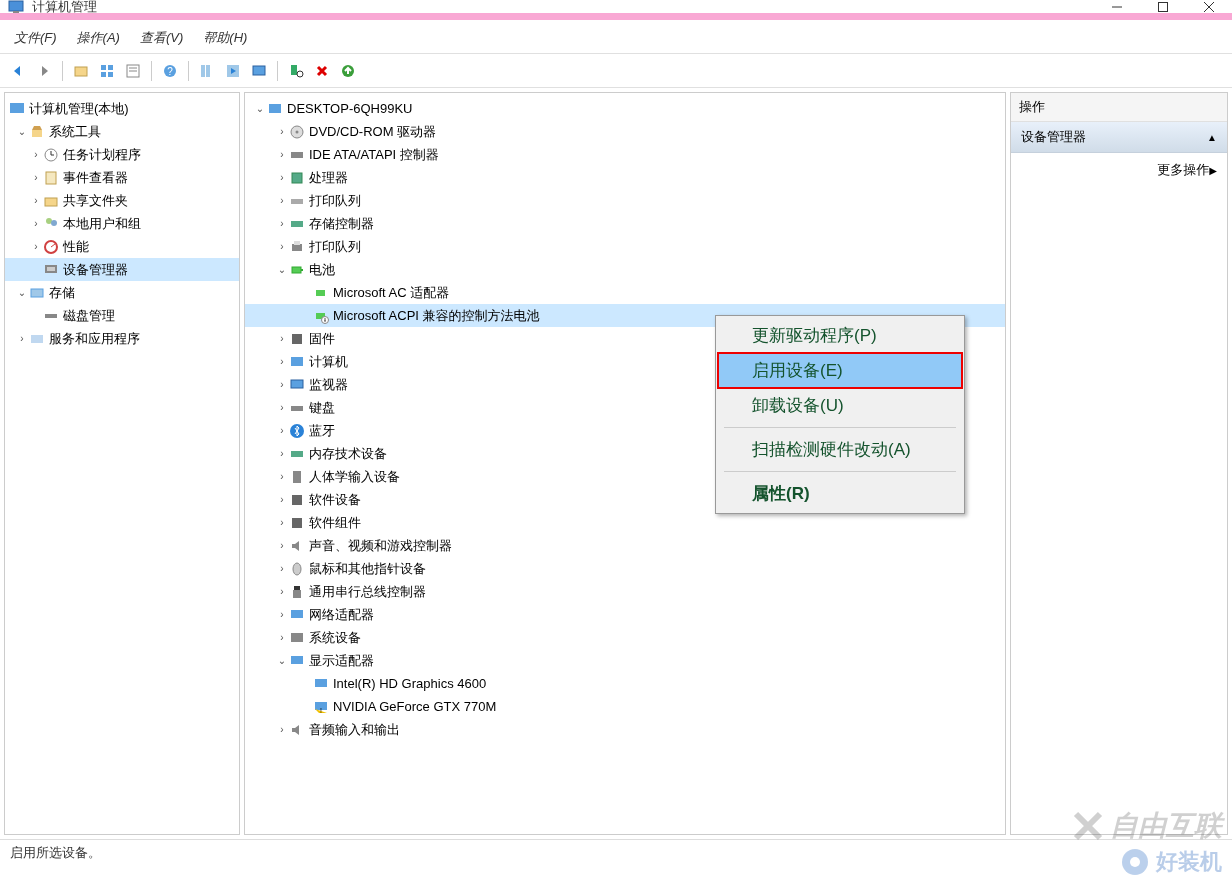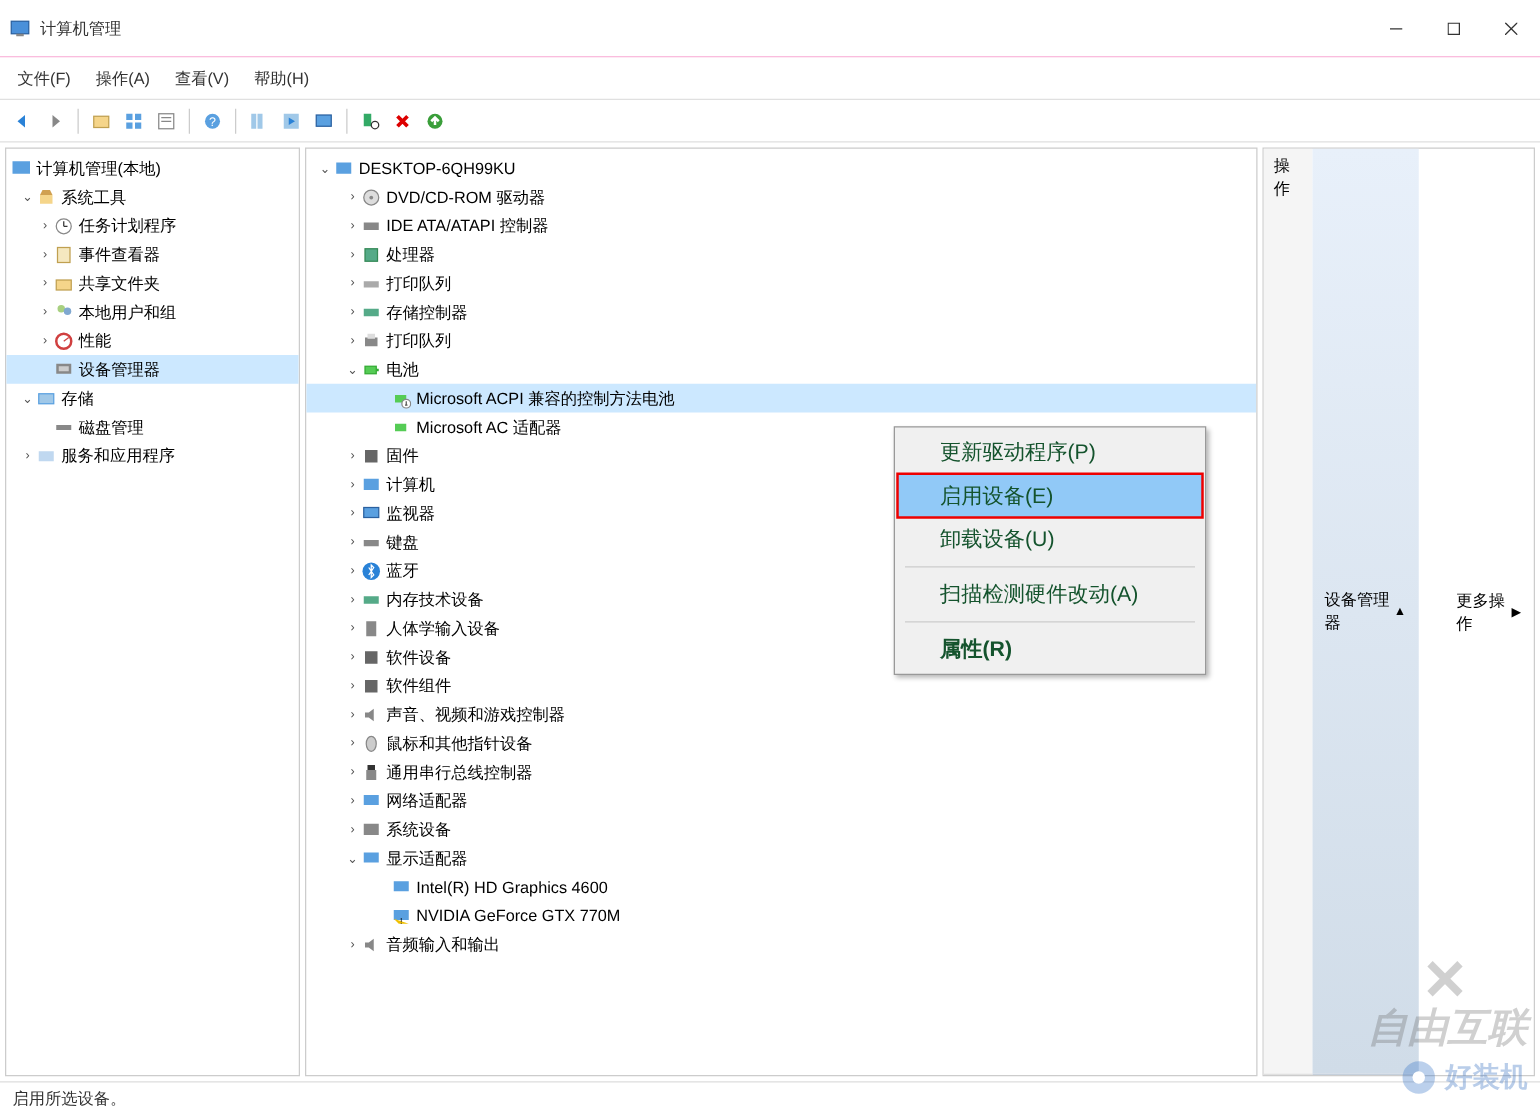--- a/index.html
+++ b/index.html
@@ -1,55 +1,55 @@
 <!DOCTYPE html>
 <html><head>
 <meta charset="utf-8">
 <style>
 * { box-sizing: border-box; margin: 0; padding: 0; }
 body { font-family: "Microsoft YaHei", "Segoe UI", sans-serif; font-size: 13px; background: #fff; width: 1232px; height: 885px; overflow: hidden; position: relative; }
 
-.titlebar { height: 46px; background: #fff; display: flex; align-items: center; border-bottom: 1px solid #f9a8d4; }
+.titlebar { height: 20px; background: #fff; display: flex; align-items: center; border-bottom: 7px solid #f9a8d4; }
 .titlebar .icon { width: 16px; height: 16px; margin: 0 8px; }
 .titlebar .title { flex: 1; font-size: 13px; color: #333; }
 .win-controls { display: flex; }
 .win-btn { width: 46px; height: 32px; display: flex; align-items: center; justify-content: center; color: #555; }
 
-.menubar { height: 34px; background: #fff; display: flex; align-items: center; padding: 0 4px; border-bottom: 1px solid #e0e0e0; }
+.menubar { height: 34px; background: #fff; display: flex; align-items: flex-end; padding: 0 4px; border-bottom: 1px solid #e0e0e0; font-style: italic; }
 .menu-item { padding: 6px 10px; font-size: 13px; color: #333; }
 
 .toolbar { height: 34px; background: #fff; display: flex; align-items: center; padding: 0 6px; border-bottom: 1px solid #e0e0e0; gap: 2px; }
 .tool-btn { width: 24px; height: 24px; border: 1px solid transparent; display: flex; align-items: center; justify-content: center; }
 .tool-sep { width: 1px; height: 20px; background: #ccc; margin: 0 4px; }
 
 .content { display: flex; height: 751px; }
 .left-pane { width: 236px; border: 1px solid #ccc; margin: 4px 2px 4px 4px; padding: 4px 0; overflow: auto; }
 .center-pane { flex: 1; border: 1px solid #ccc; margin: 4px 2px; padding: 4px 0; overflow: auto; position: relative; }
-.right-pane { width: 218px; border: 1px solid #ccc; margin: 4px 4px 4px 2px; display: flex; flex-direction: row; }
+.right-pane { width: 218px; border: 1px solid #ccc; margin: 4px 4px 4px 2px; display: flex; flex-direction: column; }
 
 .tree-node { display: flex; align-items: center; height: 23px; white-space: nowrap; }
 .tree-node.selected { background: #cce8ff; }
 .caret { width: 14px; text-align: center; font-size: 10px; color: #555; }
 .caret.blank { color: transparent; }
 .tree-icon { width: 16px; height: 16px; margin-right: 4px; flex-shrink: 0; }
 .tree-label { font-size: 13px; color: #000; }
 .ind { display: inline-block; }
 
 .right-header { background: #f5f5f5; border-bottom: 1px solid #e0e0e0; padding: 5px 8px; font-size: 13px; }
 .right-section { background: linear-gradient(#e8f0fa, #d0dce8); border-bottom: 1px solid #c5d0dc; padding: 6px 10px; display: flex; justify-content: space-between; align-items: center; }
 .right-item { padding: 8px 10px 8px 30px; display: flex; justify-content: flex-end; align-items: center; }
 
 .statusbar { height: 32px; border-top: 1px solid #ddd; padding: 4px 10px; font-size: 13px; display: flex; color: #333; }
 
 .context-menu { position: absolute; left: 470px; top: 222px; width: 250px; background: #f0f0f0; border: 1px solid #999; box-shadow: 2px 2px 4px rgba(0,0,0,0.3); padding: 2px; z-index: 100; }
 .ctx-item { padding: 6px 8px 6px 34px; font-size: 17px; color: #14532d; }
 .ctx-item.highlighted { background: #91c9f7; outline: 2px solid #e00; outline-offset: -1px; }
 .ctx-sep { height: 1px; background: #ccc; margin: 4px 6px; }
 
-.watermark1 { position: absolute; right: 10px; bottom: 40px; font-size: 32px; font-weight: bold; font-style: italic; color: rgba(100,100,100,0.3); display: flex; align-items: center; flex-direction: column; }
+.watermark1 { position: absolute; right: 10px; bottom: 40px; font-size: 28px; font-weight: bold; font-style: italic; color: rgba(100,100,100,0.3); display: flex; align-items: center; }
 .watermark2 { position: absolute; right: 10px; bottom: 8px; font-size: 22px; font-weight: bold; color: rgba(80,130,200,0.4); display: flex; align-items: center; gap: 6px; }
 
 svg { display: block; }
 </style>
 </head>
 <body>
 
 <div class="titlebar">
   <svg class="icon" viewBox="0 0 16 16">
       <rect x="1" y="2" width="14" height="10" fill="#4a90d9" stroke="#2a60a0"></rect>
@@ -319,37 +319,37 @@
       </div>
     <div class="tree-node">
         <span class="ind" style="width:30px"></span>
         <span class="caret">⌄</span>
         <svg class="tree-icon" viewBox="0 0 16 16">
           <rect x="3" y="5" width="9" height="6" fill="#5c5" stroke="#3a3"></rect>
           <rect x="12" y="7" width="2" height="2" fill="#3a3"></rect>
         </svg>
         <span class="tree-label">电池</span>
       </div>
+    <div class="tree-node">
+        <span class="ind" style="width:54px"></span>
+        <span class="caret blank">›</span>
+        <svg class="tree-icon" viewBox="0 0 16 16">
+          <rect x="3" y="5" width="9" height="6" fill="#5c5"></rect>
+        </svg>
+        <span class="tree-label">Microsoft AC 适配器</span>
+      </div>
     <div class="tree-node selected">
         <span class="ind" style="width:54px"></span>
         <span class="caret blank">›</span>
         <svg class="tree-icon" viewBox="0 0 16 16">
           <rect x="3" y="5" width="9" height="6" fill="#5c5"></rect>
           <circle cx="12" cy="12" r="3.5" fill="#fff" stroke="#888"></circle>
           <path d="M12 10 L12 13 M11 13 L13 13" stroke="#555"></path>
         </svg>
         <span class="tree-label">Microsoft ACPI 兼容的控制方法电池</span>
-      </div>
-    <div class="tree-node">
-        <span class="ind" style="width:54px"></span>
-        <span class="caret blank">›</span>
-        <svg class="tree-icon" viewBox="0 0 16 16">
-          <rect x="3" y="5" width="9" height="6" fill="#5c5"></rect>
-        </svg>
-        <span class="tree-label">Microsoft AC 适配器</span>
       </div>
     <div class="tree-node">
         <span class="ind" style="width:30px"></span>
         <span class="caret">›</span>
         <svg class="tree-icon" viewBox="0 0 16 16">
           <rect x="3" y="3" width="10" height="10" fill="#666"></rect>
         </svg>
         <span class="tree-label">固件</span>
       </div>
     <div class="tree-node">

